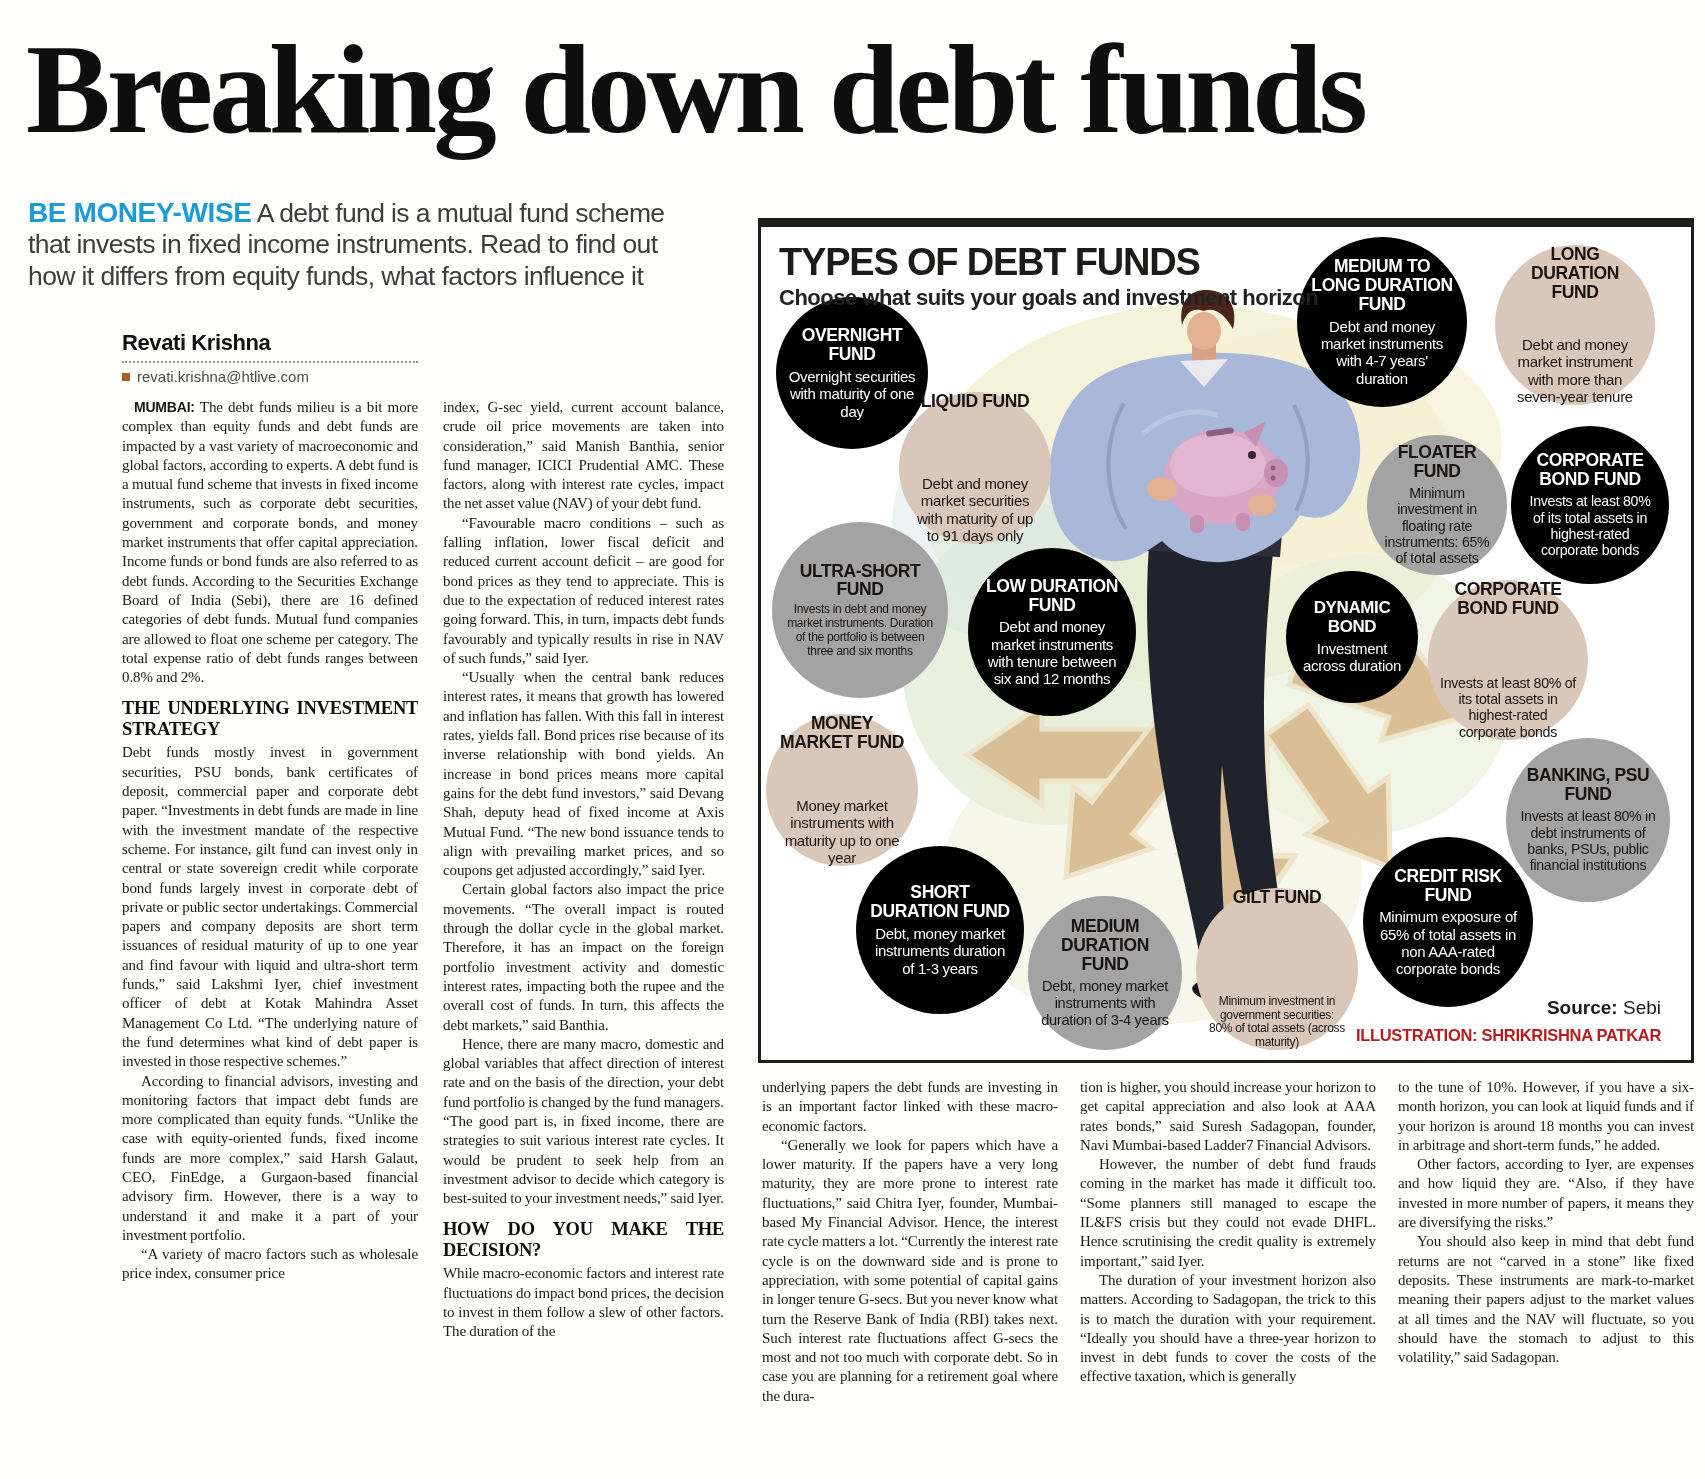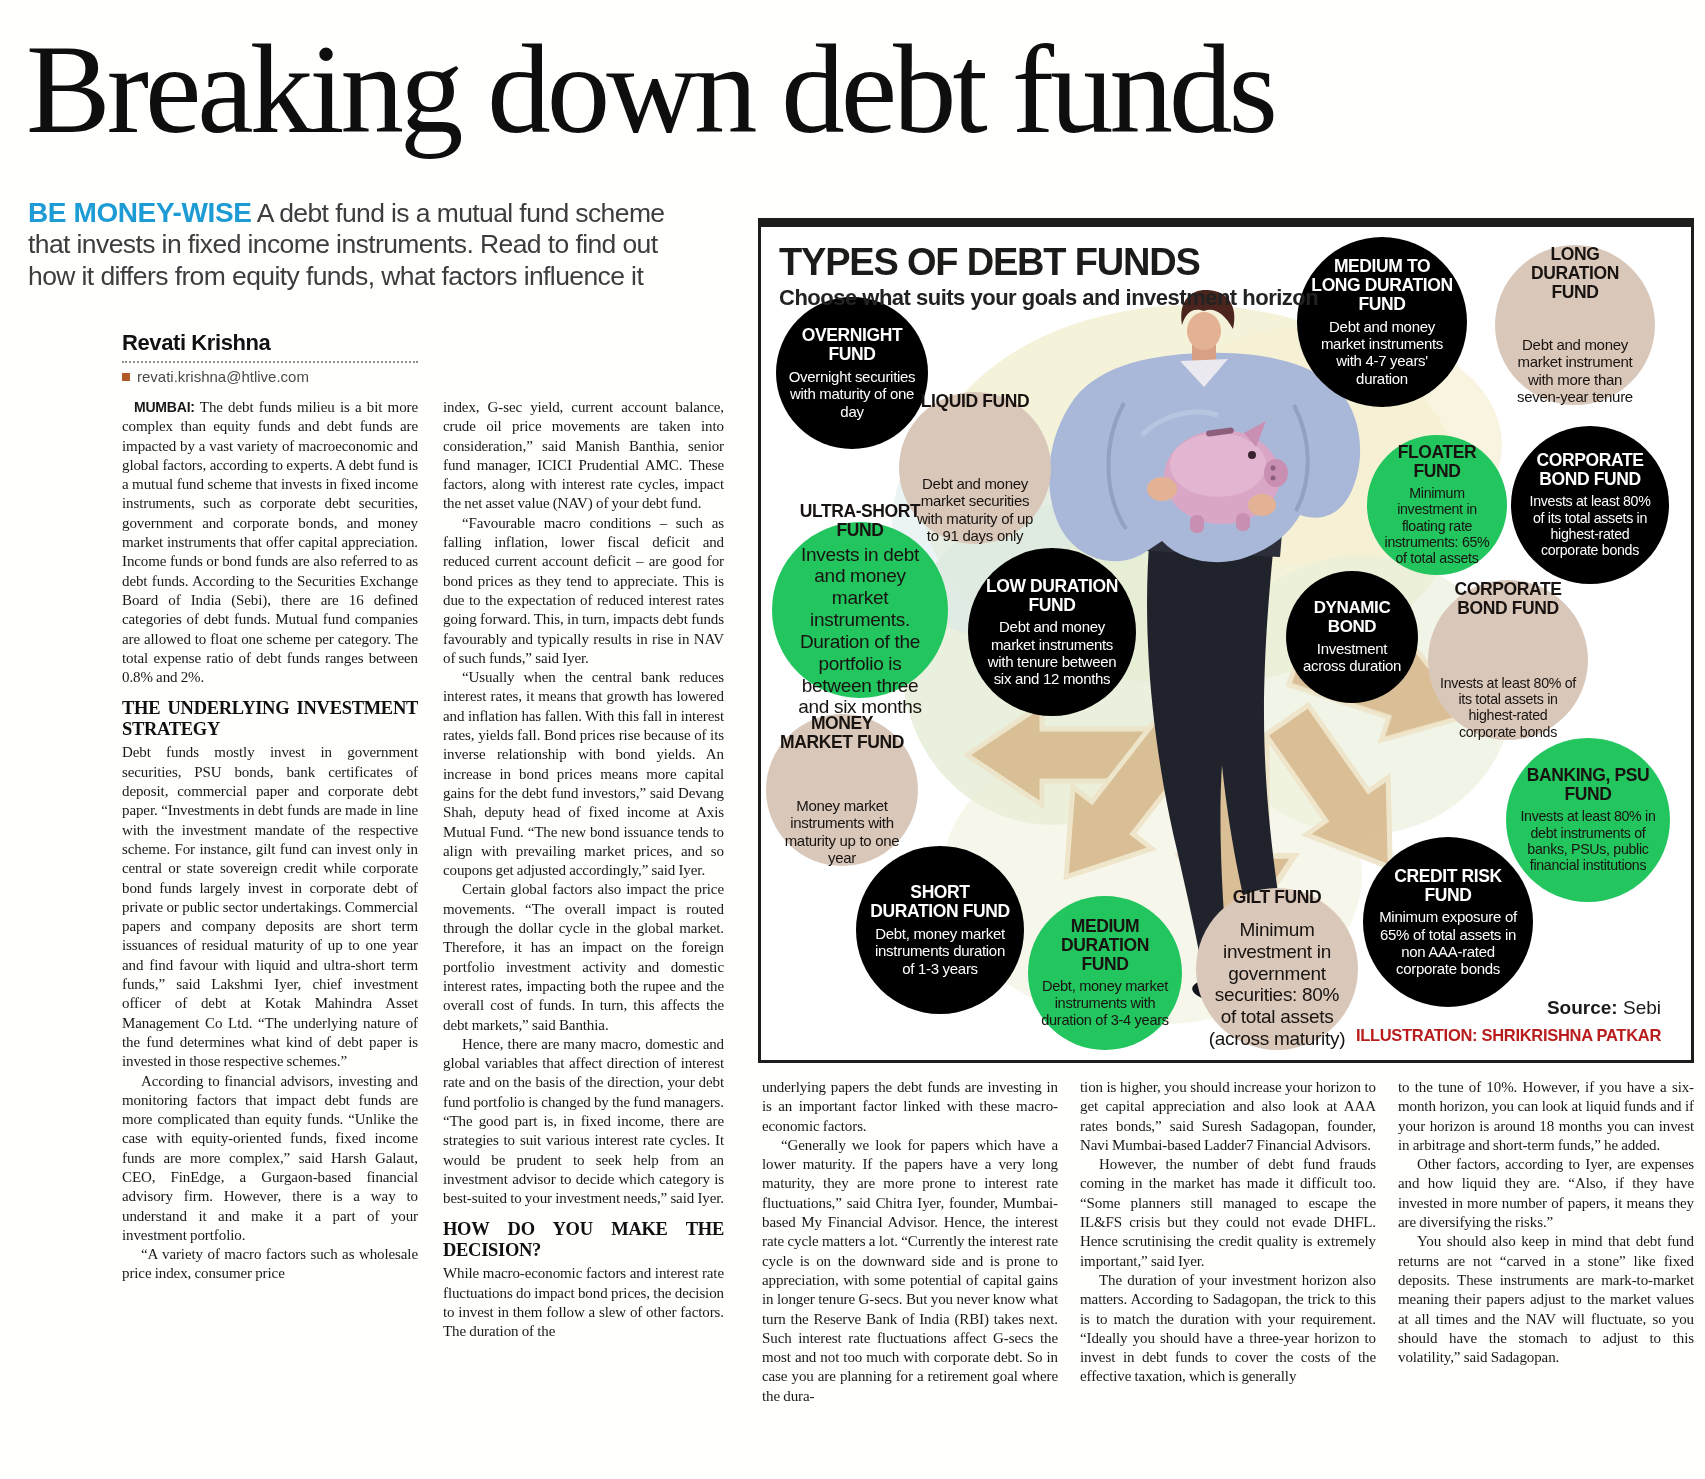--- a/index.html
+++ b/index.html
@@ -1,21 +1,21 @@
 <!DOCTYPE html>
 <html><head>
 <meta charset="utf-8">
 <style>
   html,body{margin:0;padding:0;background:#ffffff;}
   .page{position:relative;width:1705px;height:1479px;background:#fffffe;overflow:hidden;
         font-family:"Liberation Serif",serif;color:#181818;}
 
   
   .headline{position:absolute;left:26px;top:8px;margin:0;width:1660px;
-            font-family:"Liberation Serif",serif;font-weight:normal;color:#0e0e0e;
+            font-family:"Liberation Serif",serif;font-weight:bold;color:#0e0e0e;
             font-size:127px;line-height:1.28;letter-spacing:-4px;white-space:nowrap;}
   .deck{position:absolute;left:28px;top:196px;width:668px;margin:0;
         font-family:"Liberation Sans",sans-serif;font-size:26.5px;line-height:1.18;
         letter-spacing:-0.6px;color:#3d3d3d;text-align:left;}
   .kicker{font-weight:bold;color:#1d9bd4;font-size:28px;letter-spacing:-0.4px;}
   .byline{position:absolute;left:122px;top:330px;width:296px;}
   .byline .author{font-family:"Liberation Sans",sans-serif;font-weight:bold;font-size:22px;
                   color:#111;padding-bottom:5px;border-bottom:2px dotted #8f8f8f;letter-spacing:-0.4px;}
   .byline .email{margin-top:5px;font-family:"Liberation Sans",sans-serif;font-size:15px;color:#4a4a4a;
                  display:flex;align-items:center;gap:7px;}
@@ -42,24 +42,24 @@
   .ig-title{position:absolute;left:18px;top:14px;font-family:"Liberation Sans",sans-serif;
             font-weight:bold;font-size:38px;letter-spacing:-1.2px;color:#1b1b19;z-index:3;}
   .ig-subtitle{position:absolute;left:18px;top:58px;font-family:"Liberation Sans",sans-serif;
                font-weight:bold;font-size:22px;letter-spacing:-0.5px;color:#222;z-index:3;}
   .illustration{position:absolute;left:131px;top:38px;width:640px;height:770px;z-index:0;}
   .bubble{position:absolute;border-radius:50%;display:flex;flex-direction:column;justify-content:center;
           align-items:center;text-align:center;font-family:"Liberation Sans",sans-serif;
           padding:0 12px;box-sizing:border-box;z-index:2;}
   .v-black{background:#000000;color:#ffffff;}
   .v-beige{background:#d9c8ba;color:#181310;justify-content:space-between;}
-  .v-gray{background:#22c55e;color:#181310;}
+  .v-gray{background:#a3a3a3;color:#181310;}
   .bt{font-weight:bold;font-size:17.5px;line-height:1.08;letter-spacing:-0.4px;margin-bottom:4px;}
   .bx{font-size:15px;line-height:1.15;letter-spacing:-0.3px;}
-  .b2 .bx,.b7 .bx{font-size:19px;}
+  .b2 .bx,.b7 .bx{font-size:12px;}
   .b10 .bx,.b14 .bx,.b11 .bx,.b13 .bx{font-size:14.2px;}
   .b12 .bt{font-size:17px;}
   .b6 .bx{font-size:14.6px;}
   .ig-source{position:absolute;right:30px;top:770px;font-family:"Liberation Sans",sans-serif;
              font-size:19px;color:#1a1a1a;z-index:3;}
   .ig-source b{font-weight:bold;}
   .ig-credit{position:absolute;right:30px;top:799px;font-family:"Liberation Sans",sans-serif;
              font-weight:bold;font-size:16.5px;letter-spacing:-0.3px;color:#b91c1c;z-index:3;}
 </style>
 </head>

